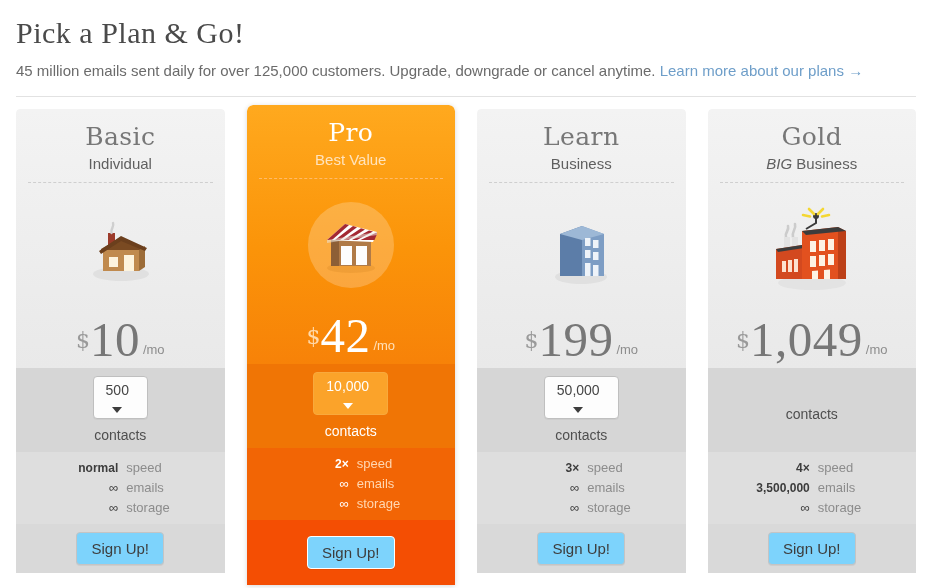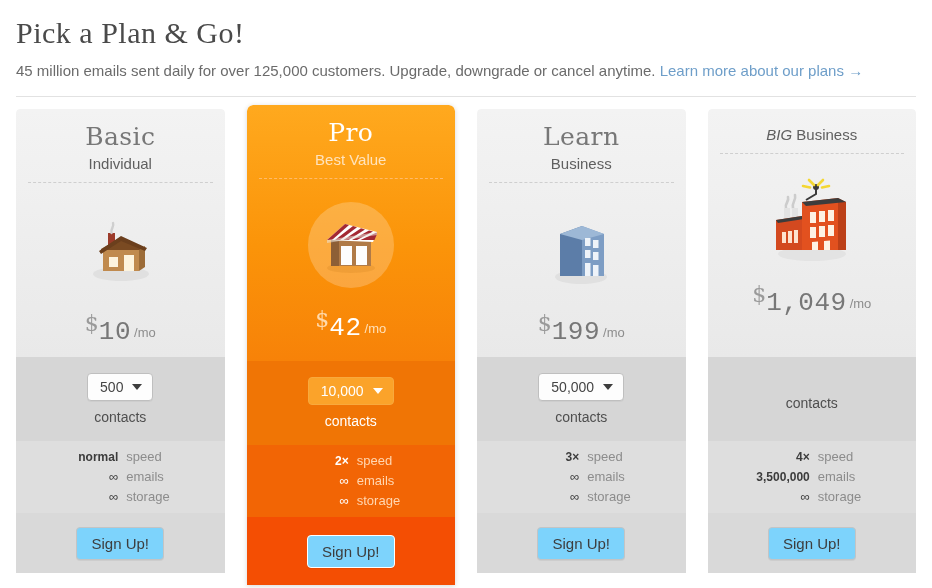--- a/index.html
+++ b/index.html
@@ -156,45 +156,46 @@
   }
   .featured .price-row { color: #ffffff; }
   .price-currency {
     font-family: "DejaVu Serif", serif;
     font-size: 22px;
     vertical-align: 8px;
     color: #9a9a9a;
   }
   .featured .price-currency { color: #ffd9ab; }
   .price-value {
-    font-family: Liberation Mono, monospace;
-    font-size: 26px;
+    font-family: Liberation Serif, serif;
+    font-size: 49px;
     letter-spacing: 0.5px;
   }
   .price-period {
     font-size: 13px;
     color: #8d8d8d;
     margin-left: 3px;
     vertical-align: 2px;
   }
   .featured .price-period { color: #ffe0b8; }
 
   
   .contacts-select {
     display: inline-flex;
     align-items: center;
     gap: 9px;
     background: #fdfdfd;
     border: 1px solid #bfbfbf;
     border-radius: 4px;
-    padding: 5px 10px 5px 12px;
+    padding: 5px 18px 5px 12px;
     font-size: 14px;
     color: #454545;
     cursor: pointer;
     box-shadow: 0 1px 0 rgba(0,0,0,0.04);
+    flex-direction: column;
   }
   .featured .contacts-select {
     background: #fba32a;
     border-color: #f8a93d;
     color: #ffffff;
     box-shadow: none;
   }
   .caret {
     width: 0; height: 0;
     border-left: 5px solid transparent;
@@ -428,20 +429,21 @@
       </div>
     </div>
 
     <div class="band-action">
       <button class="signup-btn">Sign Up!</button>
     </div>
   </div>
     <div class="card">
     <div class="band-top">
       <div class="card-head">
+        <div class="plan-name">Gold</div>
         <div class="plan-tagline"><em>BIG</em> Business</div>
       </div>
       <div class="dashed-rule"></div>
       <div class="icon-area">
           <svg width="104" height="92" viewBox="0 0 104 92">
 <ellipse cx="52" cy="80" rx="34" ry="7" fill="#e3e3e3"></ellipse>
 <path d="M46 26 L56 20 L56 13" stroke="#3a3a3a" stroke-width="2" fill="none"></path>
 <circle cx="56" cy="13" r="3" fill="#3a3a3a"></circle>
 <path d="M49 6 L54 11 M63 6 L58 11 M43 12 L50 13.5 M69 12 L62 13.5" stroke="#f4d733" stroke-width="2.6" stroke-linecap="round"></path>
 <path d="M26 34c-1.5 -5 3.5 -6 2 -11" stroke="#cccccc" stroke-width="2.6" fill="none" stroke-linecap="round"></path>

